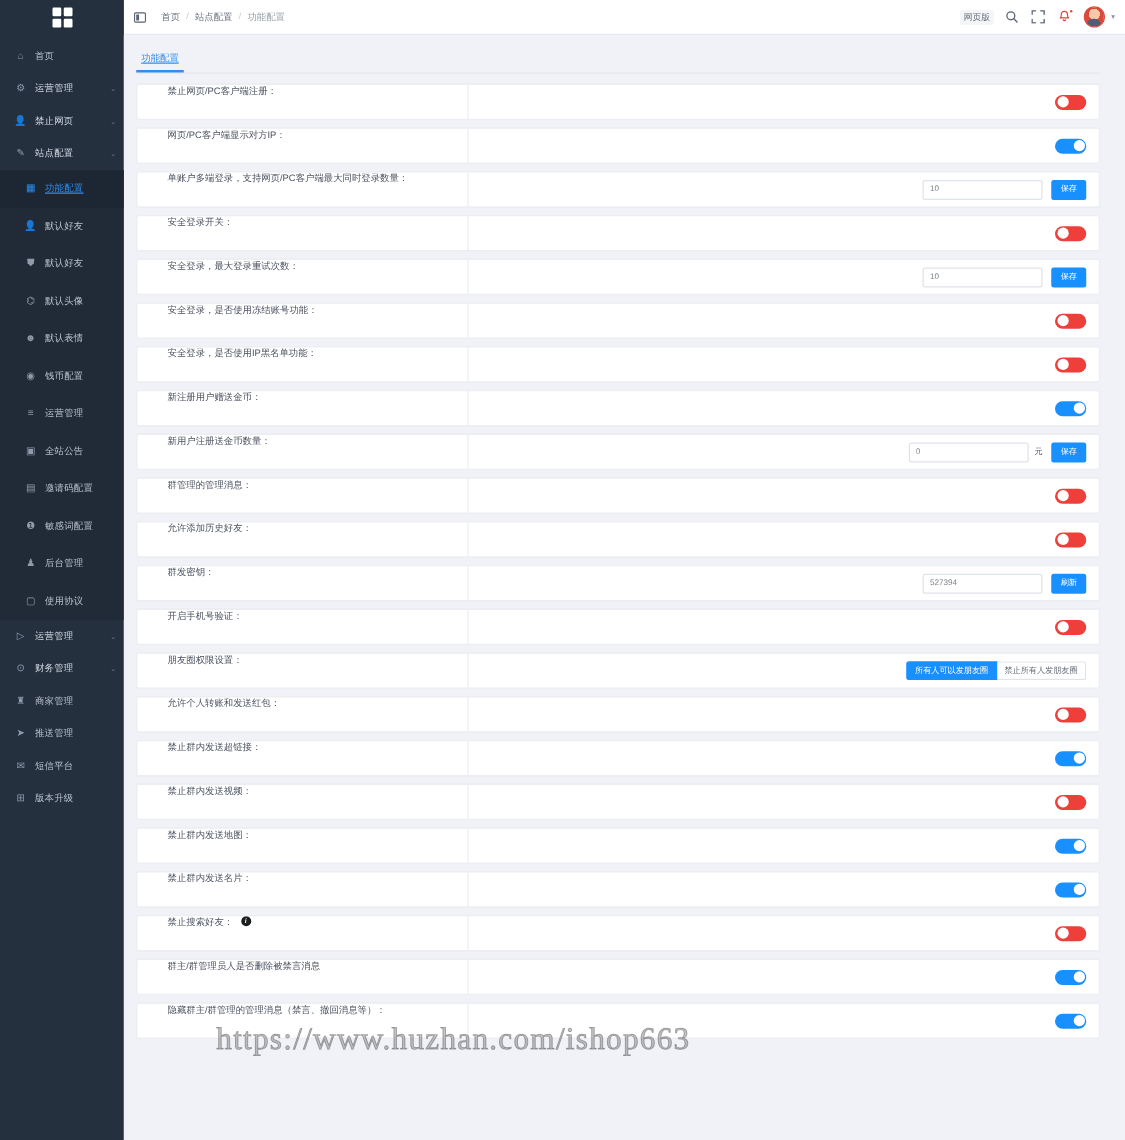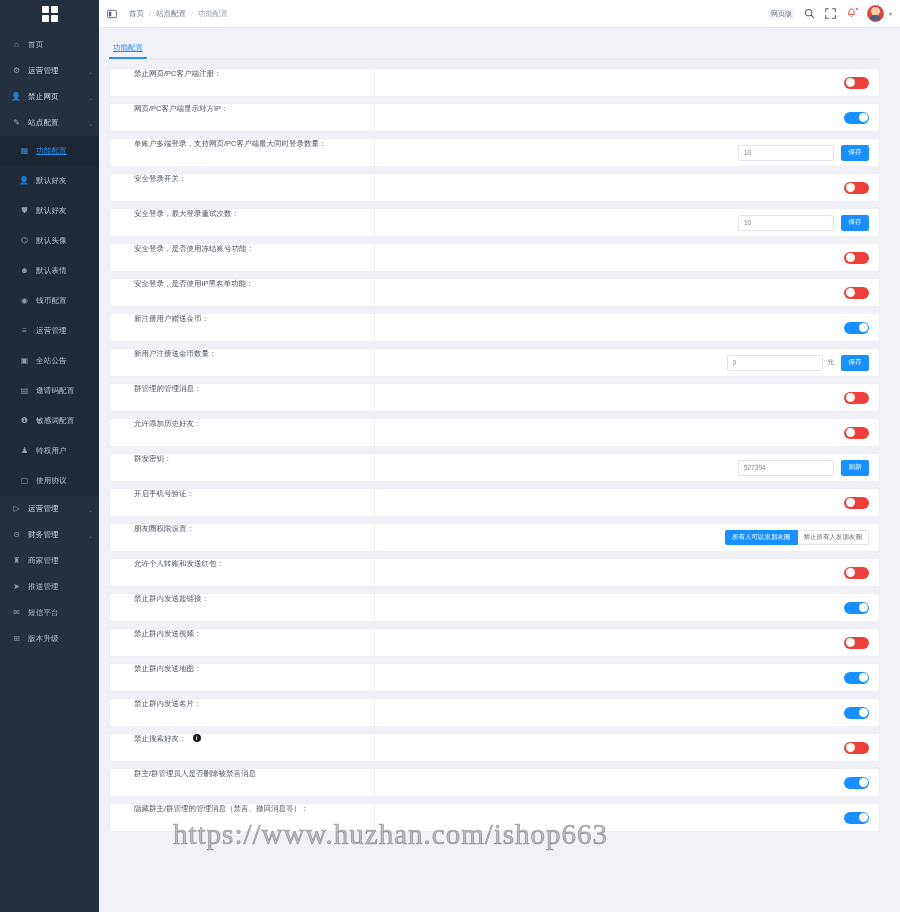--- a/index.html
+++ b/index.html
@@ -164,21 +164,21 @@
     font-family: "Liberation Sans", sans-serif;
   }
   .btn-pill.primary { background: #1890ff; border-color: #1890ff; color: #fff; }
   .btn-pill:first-child { border-radius: 2px 0 0 2px; }
   .btn-pill:last-child { border-radius: 0 2px 2px 0; border-left: none; }
 
   
   #watermark {
     position: absolute; left: 173px; top: 818px;
     font-family: "Liberation Serif", serif;
-    font-size: 29px; letter-spacing: 1px;
+    font-size: 25px; letter-spacing: 1px;
     color: rgba(60,60,60,0.30);
     -webkit-text-stroke: 0.7px rgba(70,70,70,0.45);
     white-space: nowrap; pointer-events: none; user-select: none;
   }
 </style>
 </head>
 <body>
 
 <aside id="sidebar">
   <div class="logo-wrap">
@@ -245,21 +245,21 @@
         <div class="nav-item">
           <span class="ico">▤</span>
           <span class="lbl">邀请码配置</span>
         </div>
         <div class="nav-item">
           <span class="ico">❶</span>
           <span class="lbl">敏感词配置</span>
         </div>
         <div class="nav-item">
           <span class="ico">♟</span>
-          <span class="lbl">特权用户</span>
+          <span class="lbl">后台管理</span>
         </div>
         <div class="nav-item">
           <span class="ico">▢</span>
           <span class="lbl">使用协议</span>
         </div>
       </div>
       <div class="nav-item group-open">
         <span class="ico">▷</span>
         <span class="lbl">运营管理</span>
         <span class="caret">⌄</span>

